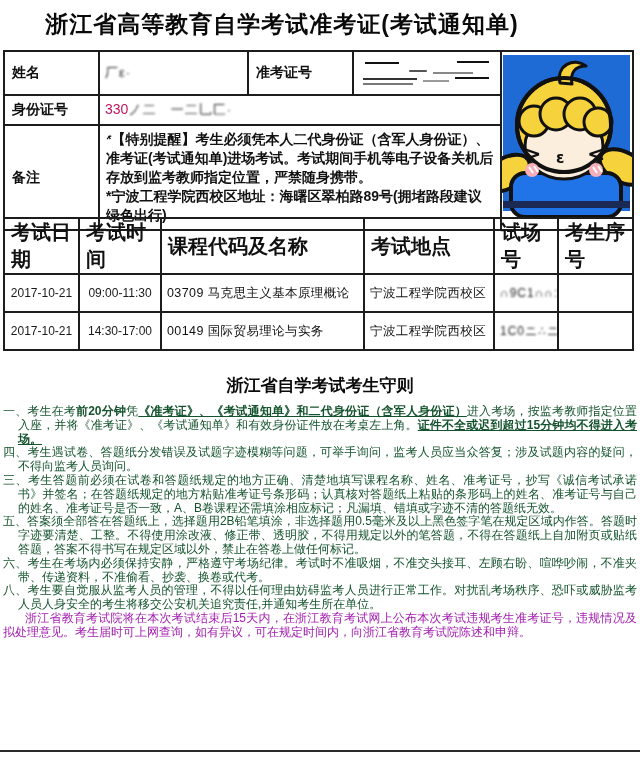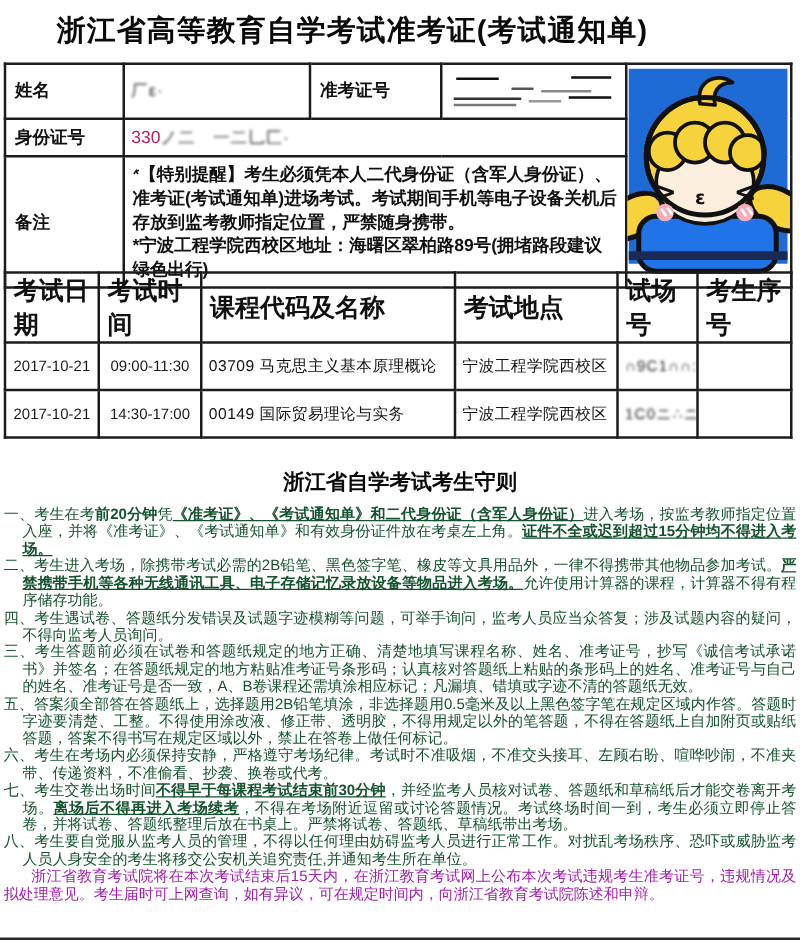--- a/index.html
+++ b/index.html
@@ -146,24 +146,22 @@
         <td><span class="smudge" style="font-size: 12px;">1C0ニ∴ニU</span></td>
         <td></td>
       </tr>
     </tbody>
 </table>
 
 <div class="rules-wrap">
   <h2 class="rules-title">浙江省自学考试考生守则</h2>
   <div id="rules-list">
       <p class="rule"><span>一、</span><span>考生在考</span><span class="b">前20分钟</span><span>凭</span><span class="bu">《准考证》、《考试通知单》和二代身份证（含军人身份证）</span><span>进入考场，按监考教师指定位置入座，并将《准考证》、《考试通知单》和有效身份证件放在考桌左上角。</span><span class="bu">证件不全或迟到超过15分钟均不得进入考场。</span></p>
-      <p class="rule"><span>二、</span><span>考生进入考场，除携带考试必需的2B铅笔、黑色签字笔、橡皮等文具用品外，一律不得携带其他物品参加考试。</span><span class="bu">严禁携带手机等各种无线通讯工具、电子存储记忆录放设备等物品进入考场。</span><span>允许使用计算器的课程，计算器不得有程序储存功能。</span></p>
       <p class="rule"><span>四、</span><span>考生遇试卷、答题纸分发错误及试题字迹模糊等问题，可举手询问，监考人员应当众答复；涉及试题内容的疑问，不得向监考人员询问。</span></p>
       <p class="rule"><span>三、</span><span>考生答题前必须在试卷和答题纸规定的地方正确、清楚地填写课程名称、姓名、准考证号，抄写《诚信考试承诺书》并签名；在答题纸规定的地方粘贴准考证号条形码；认真核对答题纸上粘贴的条形码上的姓名、准考证号与自己的姓名、准考证号是否一致，A、B卷课程还需填涂相应标记；凡漏填、错填或字迹不清的答题纸无效。</span></p>
       <p class="rule"><span>五、</span><span>答案须全部答在答题纸上，选择题用2B铅笔填涂，非选择题用0.5毫米及以上黑色签字笔在规定区域内作答。答题时字迹要清楚、工整。不得使用涂改液、修正带、透明胶，不得用规定以外的笔答题，不得在答题纸上自加附页或贴纸答题，答案不得书写在规定区域以外，禁止在答卷上做任何标记。</span></p>
       <p class="rule"><span>六、</span><span>考生在考场内必须保持安静，严格遵守考场纪律。考试时不准吸烟，不准交头接耳、左顾右盼、喧哗吵闹，不准夹带、传递资料，不准偷看、抄袭、换卷或代考。</span></p>
-      <p class="rule"><span>七、</span><span>考生交卷出场时间</span><span class="bu">不得早于每课程考试结束前30分钟</span><span>，并经监考人员核对试卷、答题纸和草稿纸后才能交卷离开考场。</span><span class="bu">离场后不得再进入考场续考</span><span>，不得在考场附近逗留或讨论答题情况。考试终场时间一到，考生必须立即停止答卷，并将试卷、答题纸整理后放在书桌上。严禁将试卷、答题纸、草稿纸带出考场。</span></p>
       <p class="rule"><span>八、</span><span>考生要自觉服从监考人员的管理，不得以任何理由妨碍监考人员进行正常工作。对扰乱考场秩序、恐吓或威胁监考人员人身安全的考生将移交公安机关追究责任,并通知考生所在单位。</span></p>
     </div>
   <p class="closing">浙江省教育考试院将在本次考试结束后15天内，在浙江教育考试网上公布本次考试违规考生准考证号，违规情况及拟处理意见。考生届时可上网查询，如有异议，可在规定时间内，向浙江省教育考试院陈述和申辩。</p>
 </div>
 
 <div class="bottom-rule"></div>
 
 </body></html>

